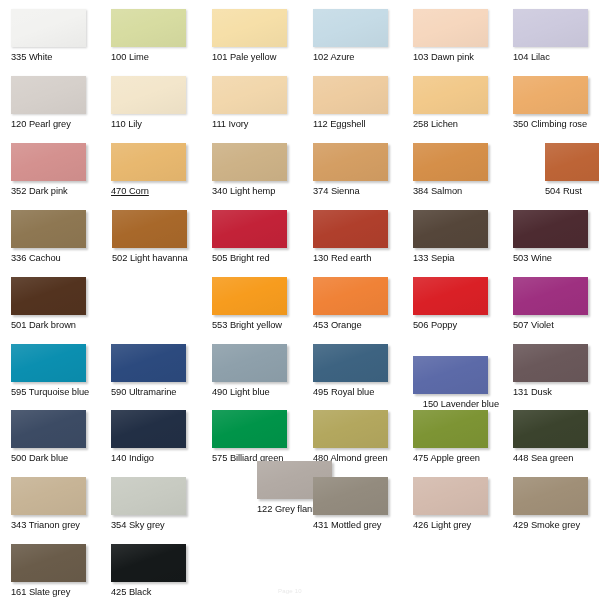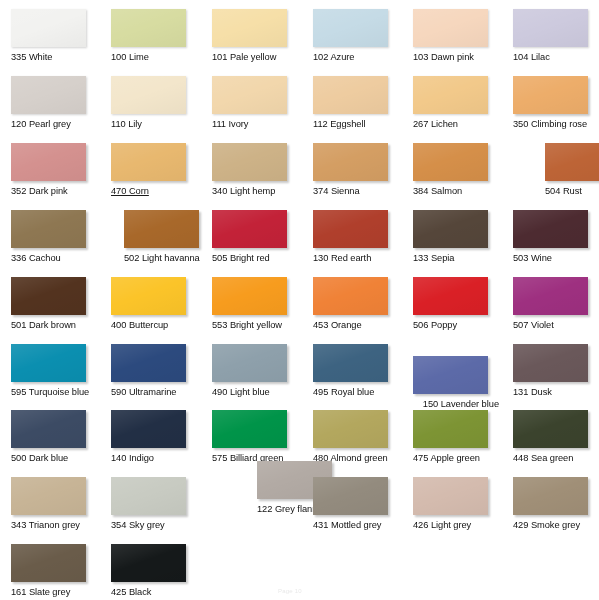--- a/index.html
+++ b/index.html
@@ -105,21 +105,21 @@
       <div class="swatch-cell" style="left: 212px; top: 76px;">
         <div class="swatch-chip pale" title="Ivory" style="background: rgb(242, 215, 172); width: 75px; height: 38px;"></div>
         <div class="swatch-label">111 Ivory</div>
       </div>
       <div class="swatch-cell" style="left: 313px; top: 76px;">
         <div class="swatch-chip pale" title="Eggshell" style="background: rgb(238, 204, 160); width: 75px; height: 38px;"></div>
         <div class="swatch-label">112 Eggshell</div>
       </div>
       <div class="swatch-cell" style="left: 413px; top: 76px;">
         <div class="swatch-chip pale" title="Lichen" style="background: rgb(242, 201, 138); width: 75px; height: 38px;"></div>
-        <div class="swatch-label">267 Lichen</div>
+        <div class="swatch-label">258 Lichen</div>
       </div>
       <div class="swatch-cell" style="left: 513px; top: 76px;">
         <div class="swatch-chip" title="Climbing rose" style="background: rgb(237, 173, 106); width: 75px; height: 38px;"></div>
         <div class="swatch-label">350 Climbing rose</div>
       </div>
       <div class="swatch-cell" style="left: 11px; top: 143px;">
         <div class="swatch-chip" title="Dark pink" style="background: rgb(212, 145, 143); width: 75px; height: 38px;"></div>
         <div class="swatch-label">352 Dark pink</div>
       </div>
       <div class="swatch-cell" style="left: 111px; top: 143px; text-decoration: underline;">
@@ -139,21 +139,21 @@
         <div class="swatch-label">384 Salmon</div>
       </div>
       <div class="swatch-cell" style="left: 513px; top: 143px; padding-left: 32px;">
         <div class="swatch-chip" title="Rust" style="background: rgb(189, 100, 54); width: 75px; height: 38px;"></div>
         <div class="swatch-label">504 Rust</div>
       </div>
       <div class="swatch-cell" style="left: 11px; top: 210px;">
         <div class="swatch-chip" title="Cachou" style="background: rgb(142, 119, 82); width: 75px; height: 38px;"></div>
         <div class="swatch-label">336 Cachou</div>
       </div>
-      <div class="swatch-cell" style="left: 124px; top: 210px;">
+      <div class="swatch-cell" style="left: 112px; top: 210px;">
         <div class="swatch-chip" title="Light havanna" style="background: rgb(168, 104, 42); width: 75px; height: 38px;"></div>
         <div class="swatch-label">502 Light havanna</div>
       </div>
       <div class="swatch-cell" style="left: 212px; top: 210px;">
         <div class="swatch-chip" title="Bright red" style="background: rgb(195, 34, 56); width: 75px; height: 38px;"></div>
         <div class="swatch-label">505 Bright red</div>
       </div>
       <div class="swatch-cell" style="left: 313px; top: 210px;">
         <div class="swatch-chip" title="Red earth" style="background: rgb(176, 63, 44); width: 75px; height: 38px;"></div>
         <div class="swatch-label">130 Red earth</div>
@@ -162,24 +162,20 @@
         <div class="swatch-chip" title="Sepia" style="background: rgb(85, 70, 58); width: 75px; height: 38px;"></div>
         <div class="swatch-label">133 Sepia</div>
       </div>
       <div class="swatch-cell" style="left: 513px; top: 210px;">
         <div class="swatch-chip" title="Wine" style="background: rgb(77, 43, 49); width: 75px; height: 38px;"></div>
         <div class="swatch-label">503 Wine</div>
       </div>
       <div class="swatch-cell" style="left: 11px; top: 277px;">
         <div class="swatch-chip" title="Dark brown" style="background: rgb(83, 51, 31); width: 75px; height: 38px;"></div>
         <div class="swatch-label">501 Dark brown</div>
-      </div>
-      <div class="swatch-cell" style="left: 111px; top: 277px;">
-        <div class="swatch-chip" title="Buttercup" style="background: rgb(251, 196, 41); width: 75px; height: 38px;"></div>
-        <div class="swatch-label">400 Buttercup</div>
       </div>
       <div class="swatch-cell" style="left: 212px; top: 277px;">
         <div class="swatch-chip" title="Bright yellow" style="background: rgb(247, 156, 30); width: 75px; height: 38px;"></div>
         <div class="swatch-label">553 Bright yellow</div>
       </div>
       <div class="swatch-cell" style="left: 313px; top: 277px;">
         <div class="swatch-chip" title="Orange" style="background: rgb(240, 130, 55); width: 75px; height: 38px;"></div>
         <div class="swatch-label">453 Orange</div>
       </div>
       <div class="swatch-cell" style="left: 413px; top: 277px;">

